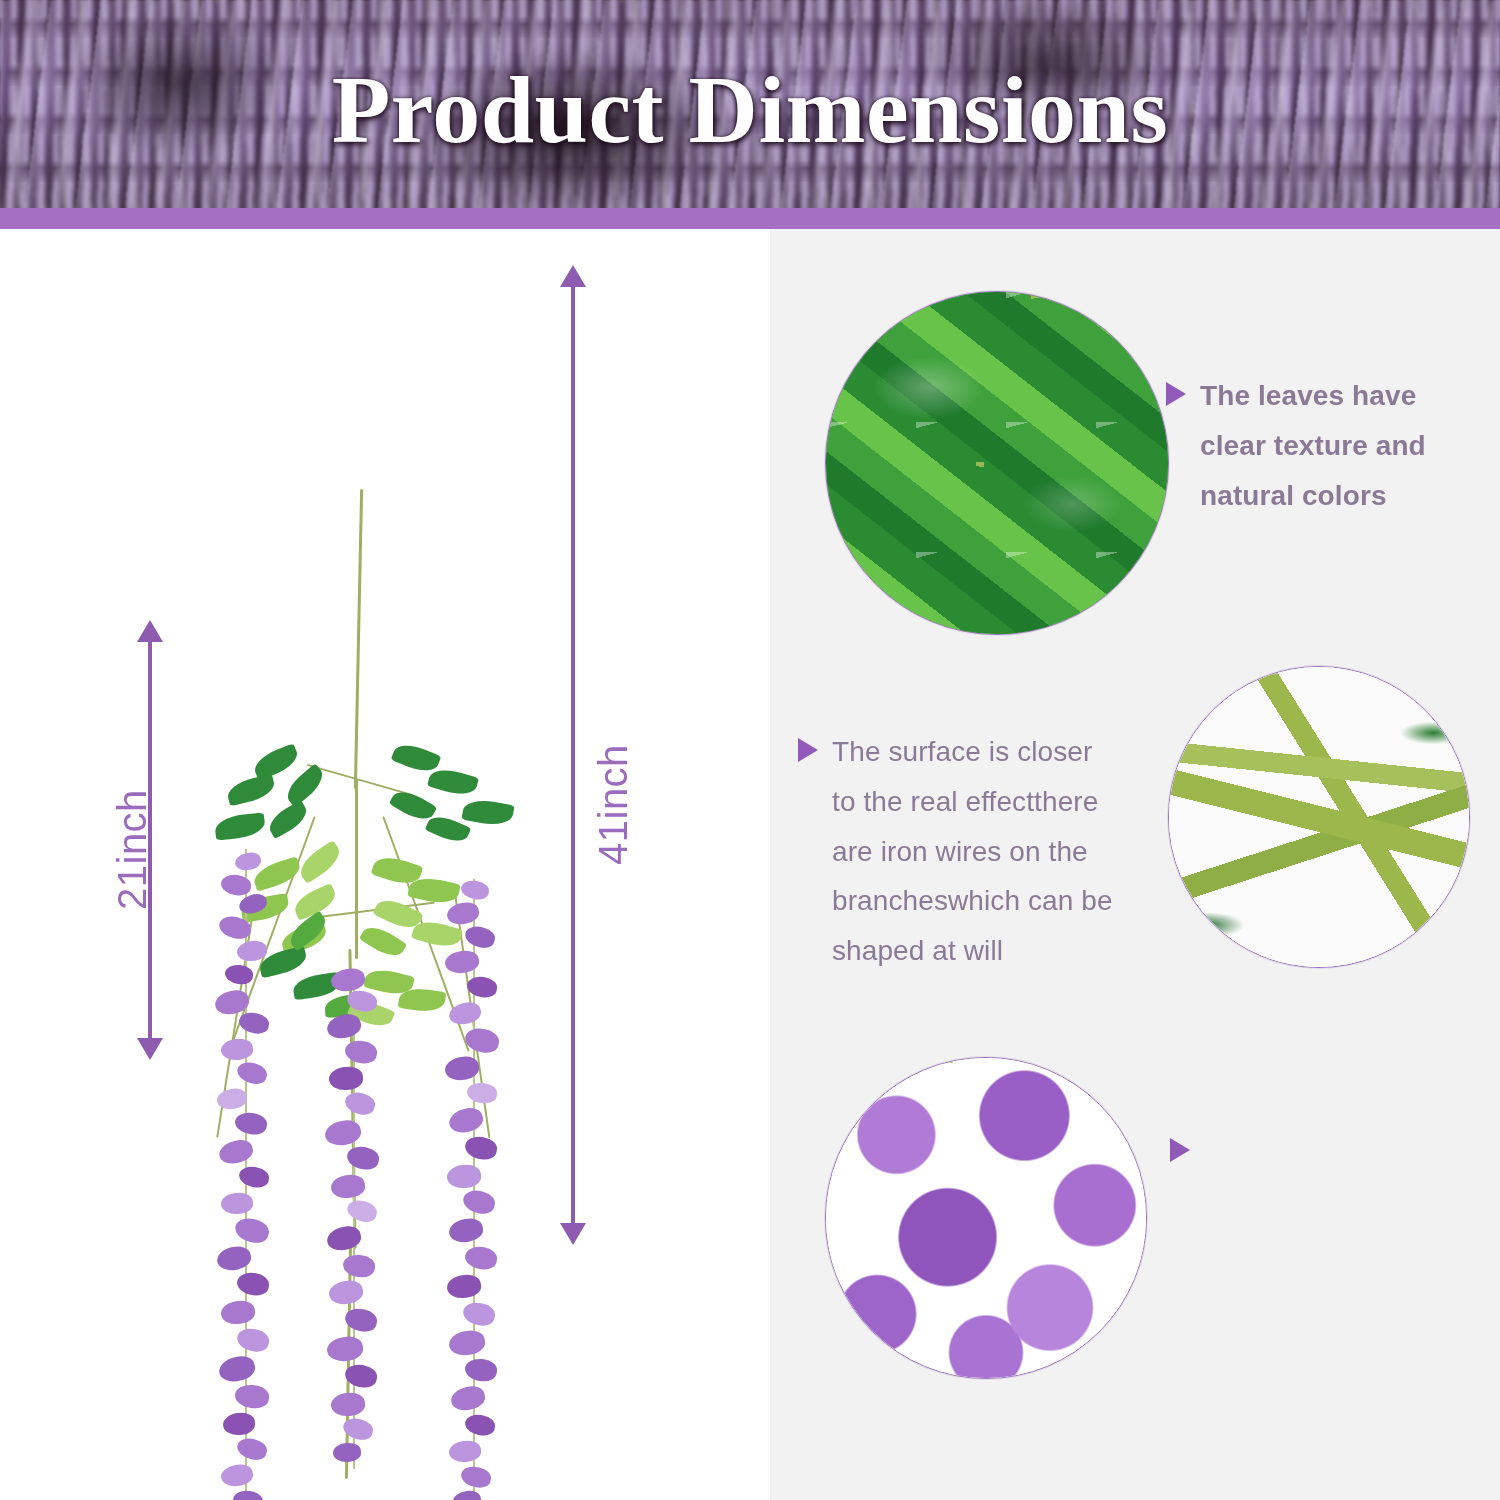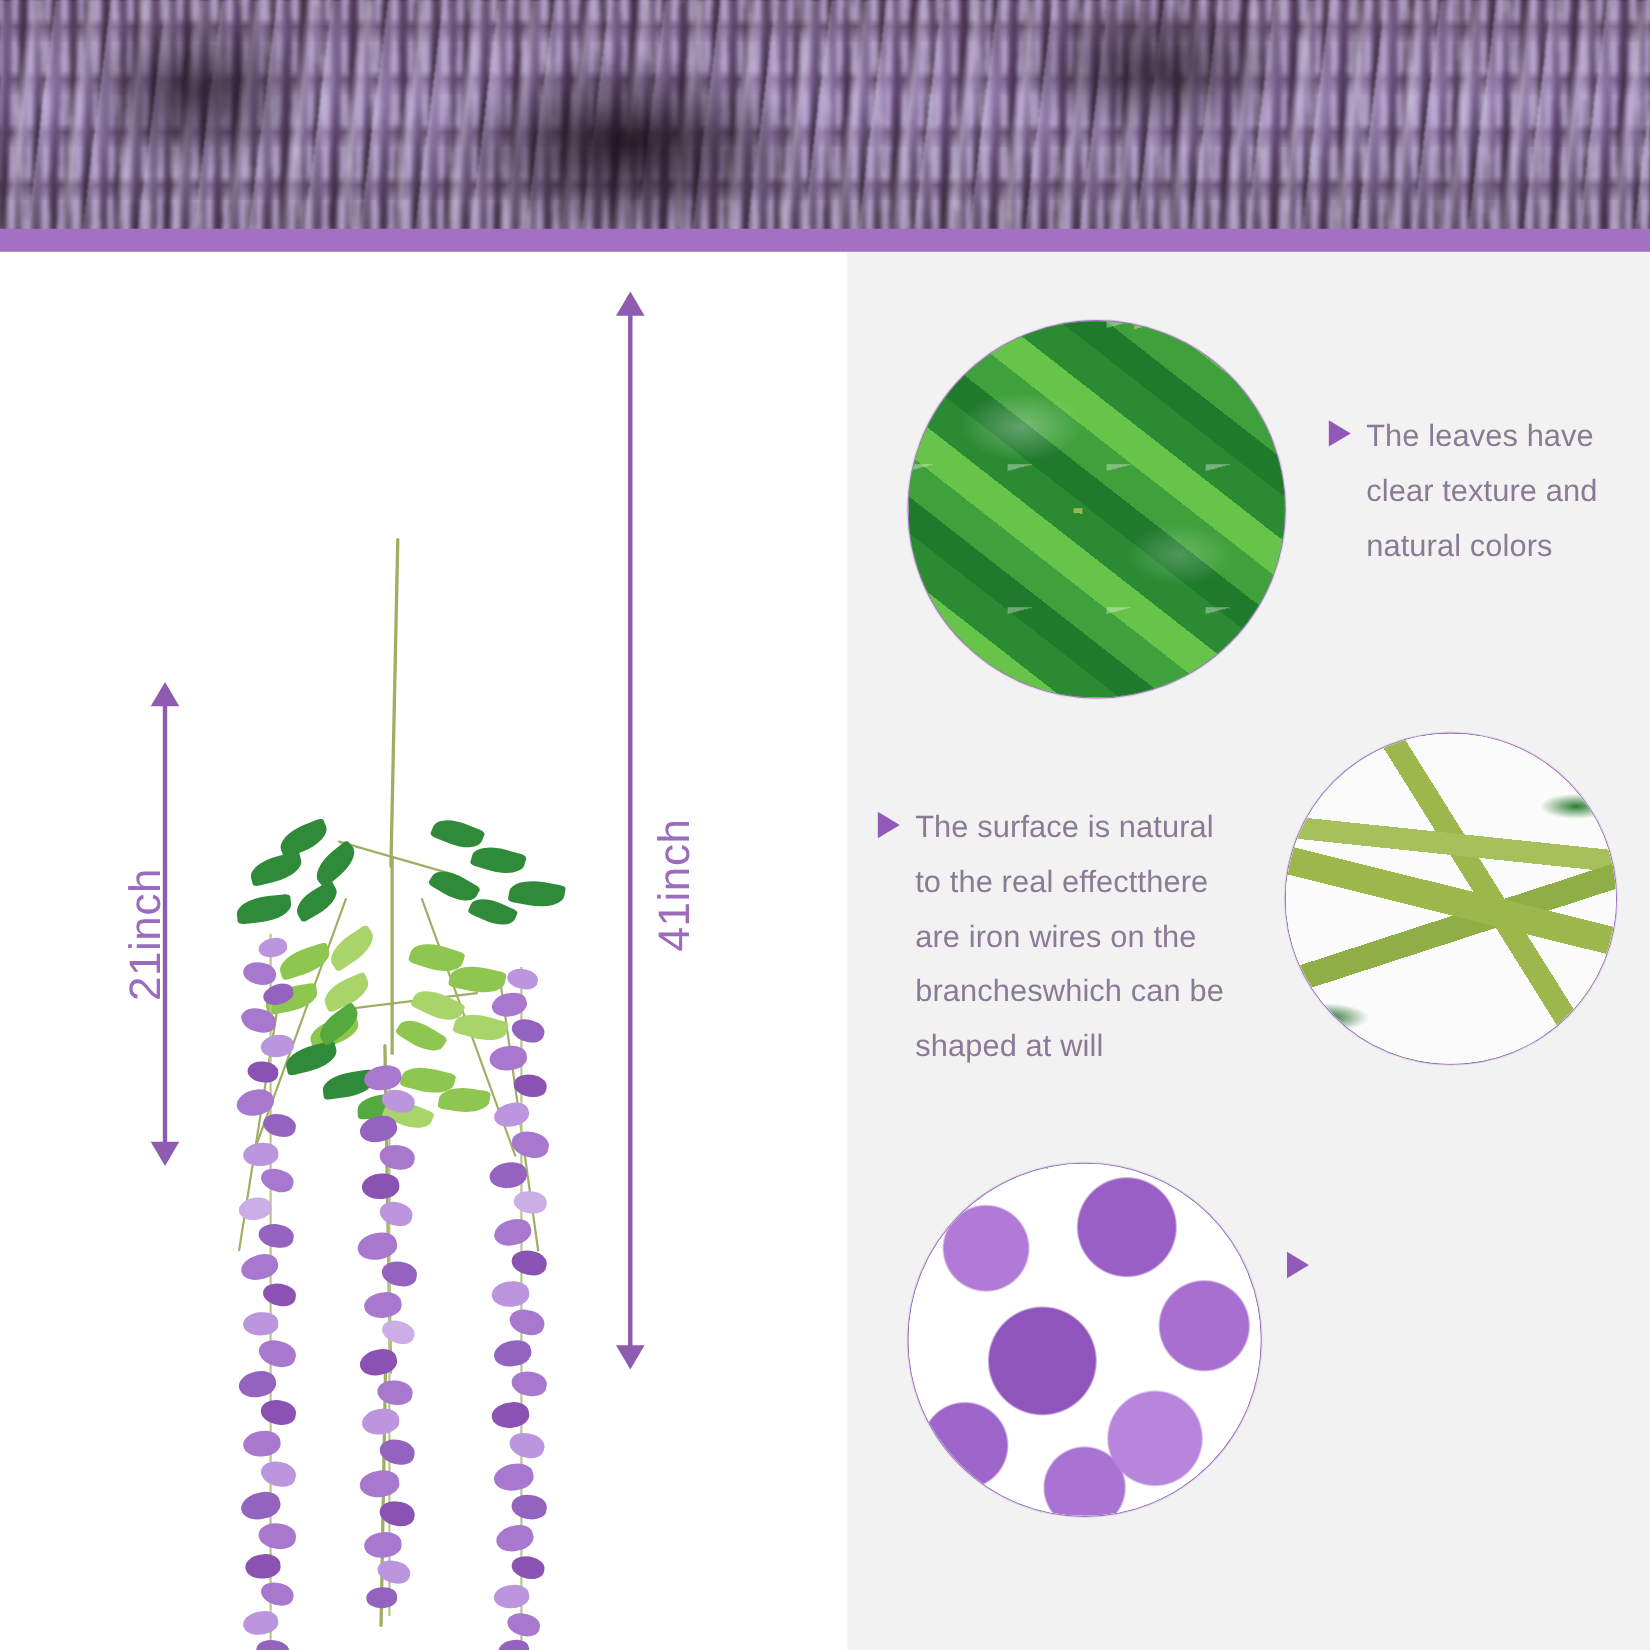--- a/index.html
+++ b/index.html
@@ -279,20 +279,21 @@
 
 <div id="page">
 
   <div class="banner">
     <div class="banner-photo">
       <div class="bp-base"></div>
       <div class="bp-drip"></div>
       <div class="bp-dark"></div>
       <div class="bp-green"></div>
     </div>
+    <div class="banner-title">Product Dimensions</div>
   </div>
   <div class="banner-rule"></div>
 
   <div class="left-panel">
 
     <div class="vine">
 
       <div class="stem" style="left:182px; top:10px; width:3px; height:300px; transform:rotate(1.2deg);"></div>
       <div class="stem" style="left:180px; top:300px; width:3px; height:180px;"></div>
       <div class="stem" style="left:176px; top:470px; width:3px; height:300px; transform:rotate(-1deg);"></div>
@@ -436,31 +437,31 @@
       <div class="dim-head down"></div>
       <div class="dim-label" style="left:46px; top:600px;">41inch</div>
     </div>
   </div>
 
   <div class="right-panel">
 
     <div class="photo-circle" style="left:55px; top:62px; width:342px; height:342px;">
       <div class="pc-inner tex-leaves"></div>
     </div>
-    <div class="feature" style="left:438px; top:142px; width:292px;">
+    <div class="feature" style="left:396px; top:142px; width:292px;font-weight:bold;">
       <div class="bullet-tri"></div>
       <div class="feature-text">The leaves have clear texture and natural colors</div>
     </div>
 
     <div class="photo-circle" style="left:398px; top:437px; width:300px; height:300px;">
       <div class="pc-inner tex-stems"></div>
     </div>
     <div class="feature" style="left:28px; top:498px; width:320px;">
       <div class="bullet-tri"></div>
-      <div class="feature-text">The surface is natural to the real effectthere are iron wires on the brancheswhich can be shaped at will</div>
+      <div class="feature-text">The surface is closer to the real effectthere are iron wires on the brancheswhich can be shaped at will</div>
     </div>
 
     <div class="photo-circle" style="left:55px; top:828px; width:320px; height:320px;">
       <div class="pc-inner tex-flowers"></div>
     </div>
     <div class="feature" style="left:400px; top:898px; width:300px;">
       <div class="bullet-tri"></div>
     </div>
   </div>
 

